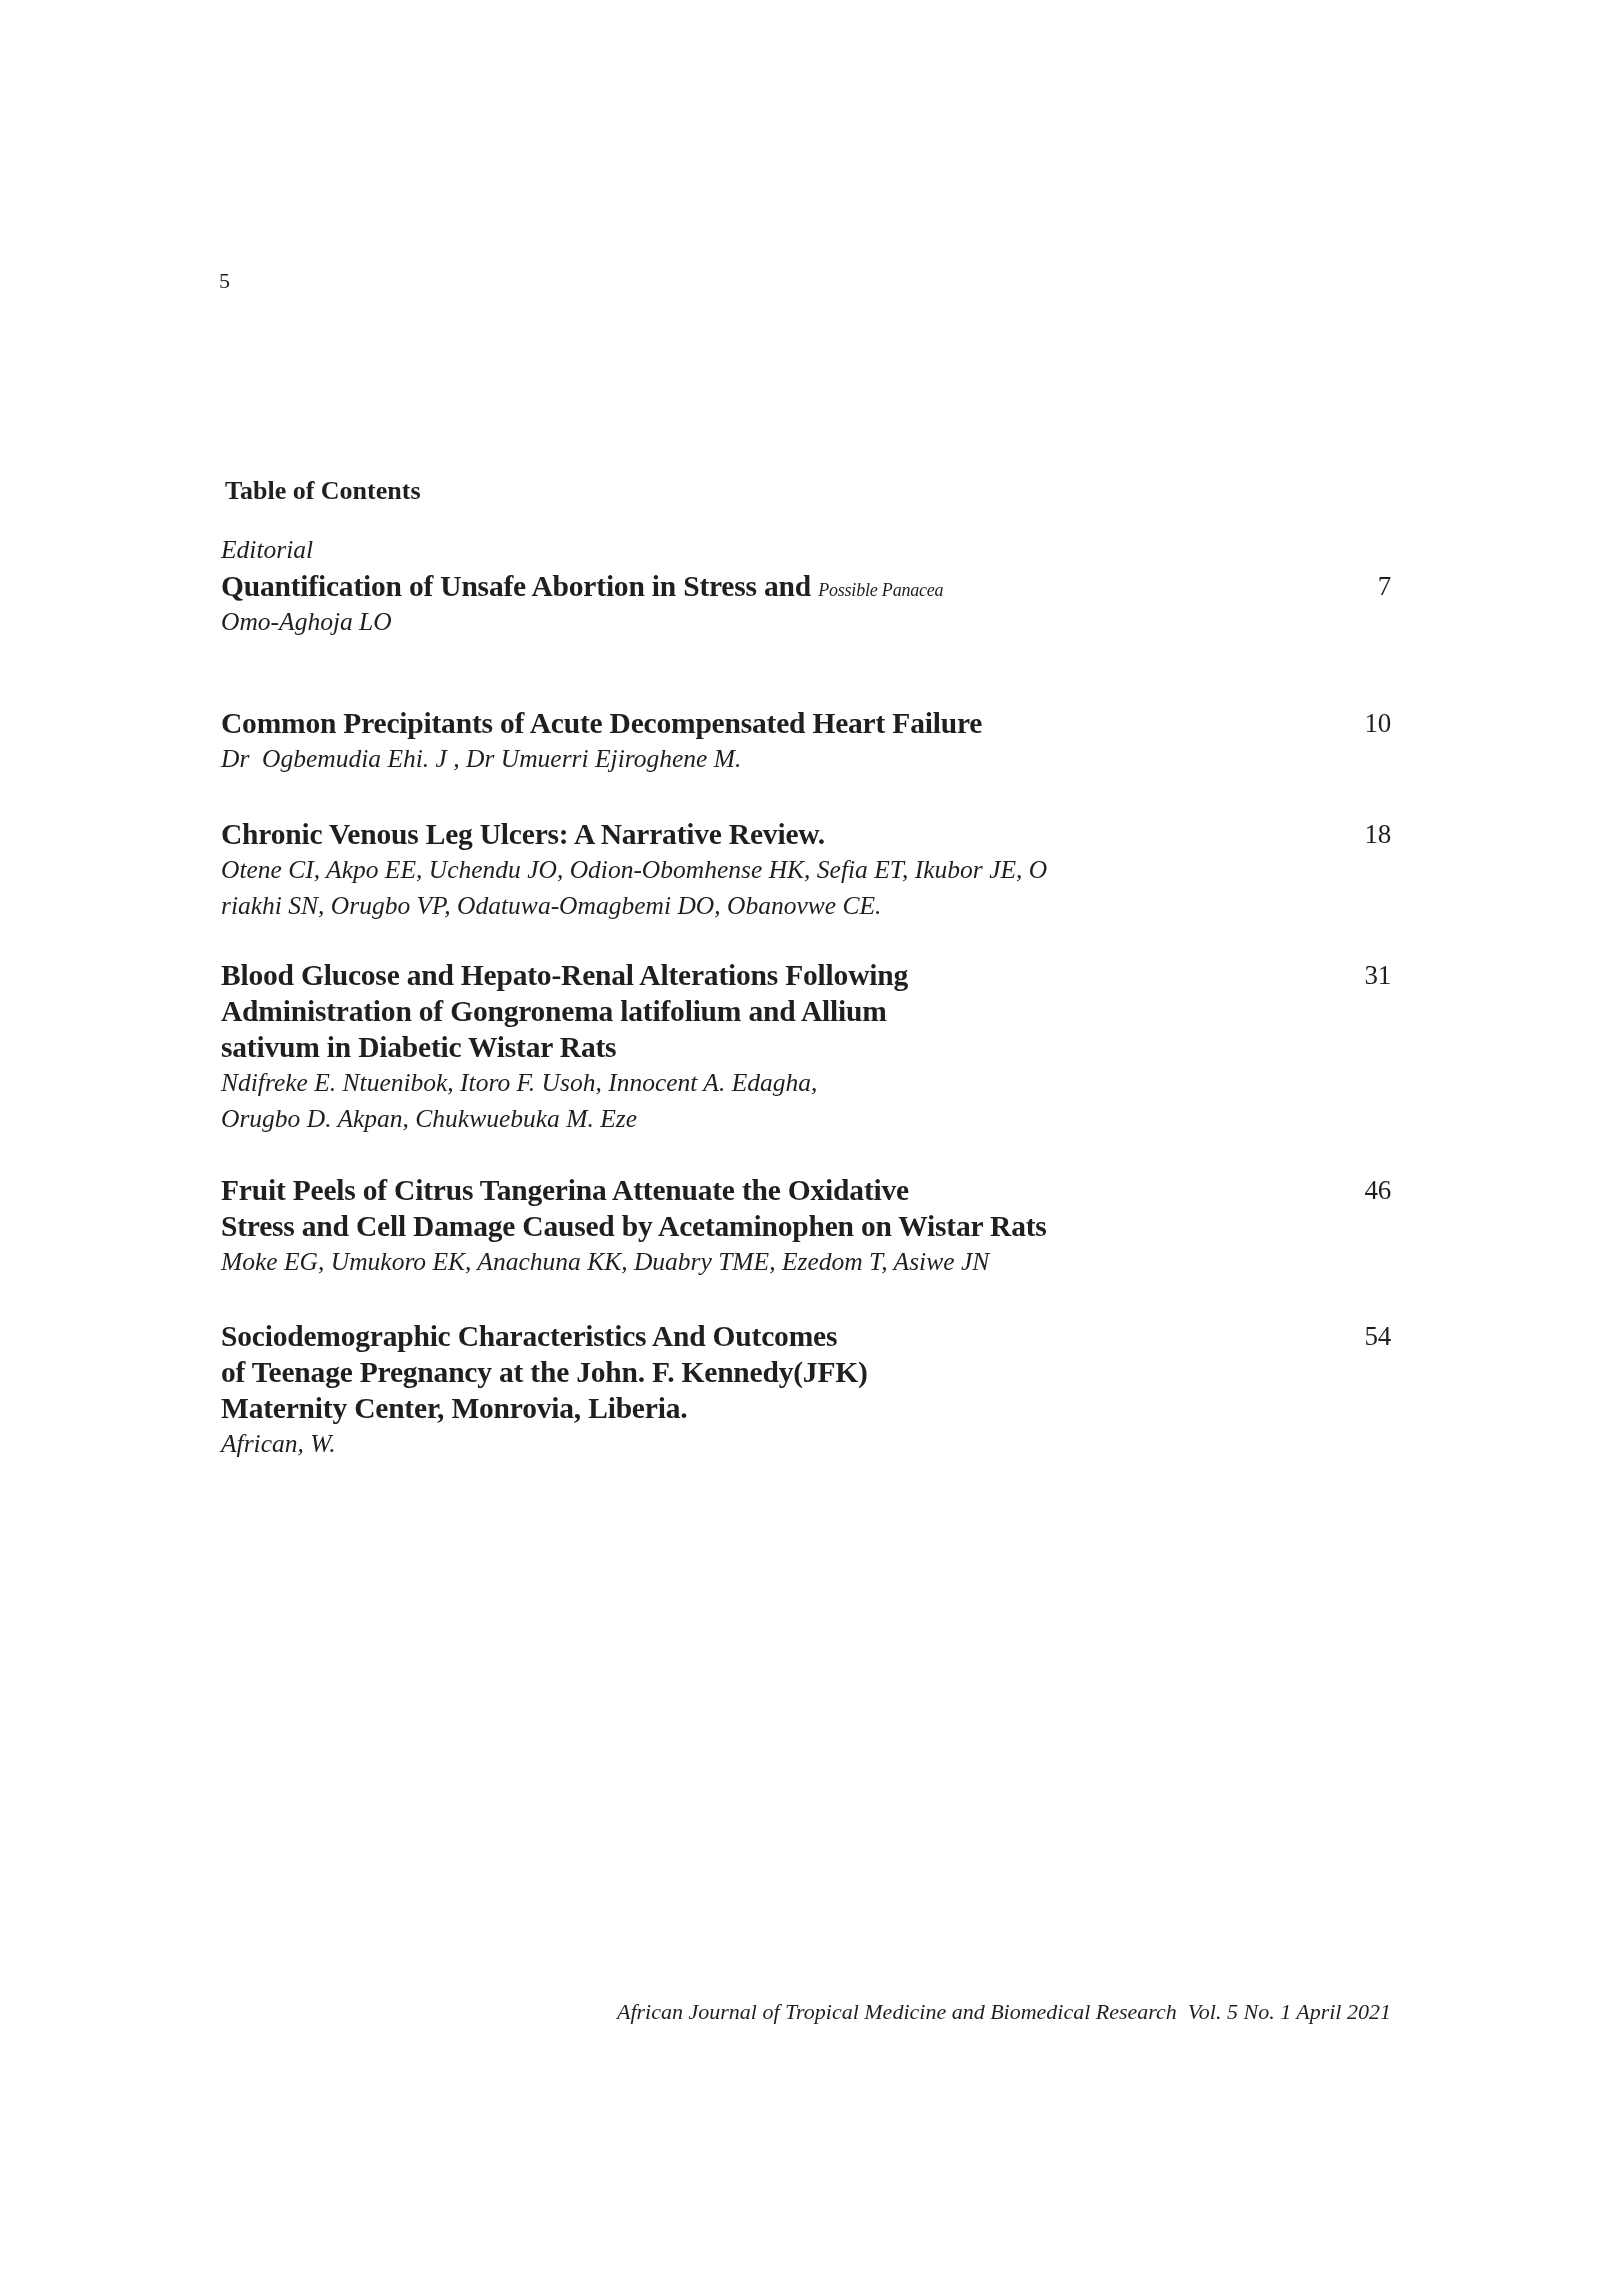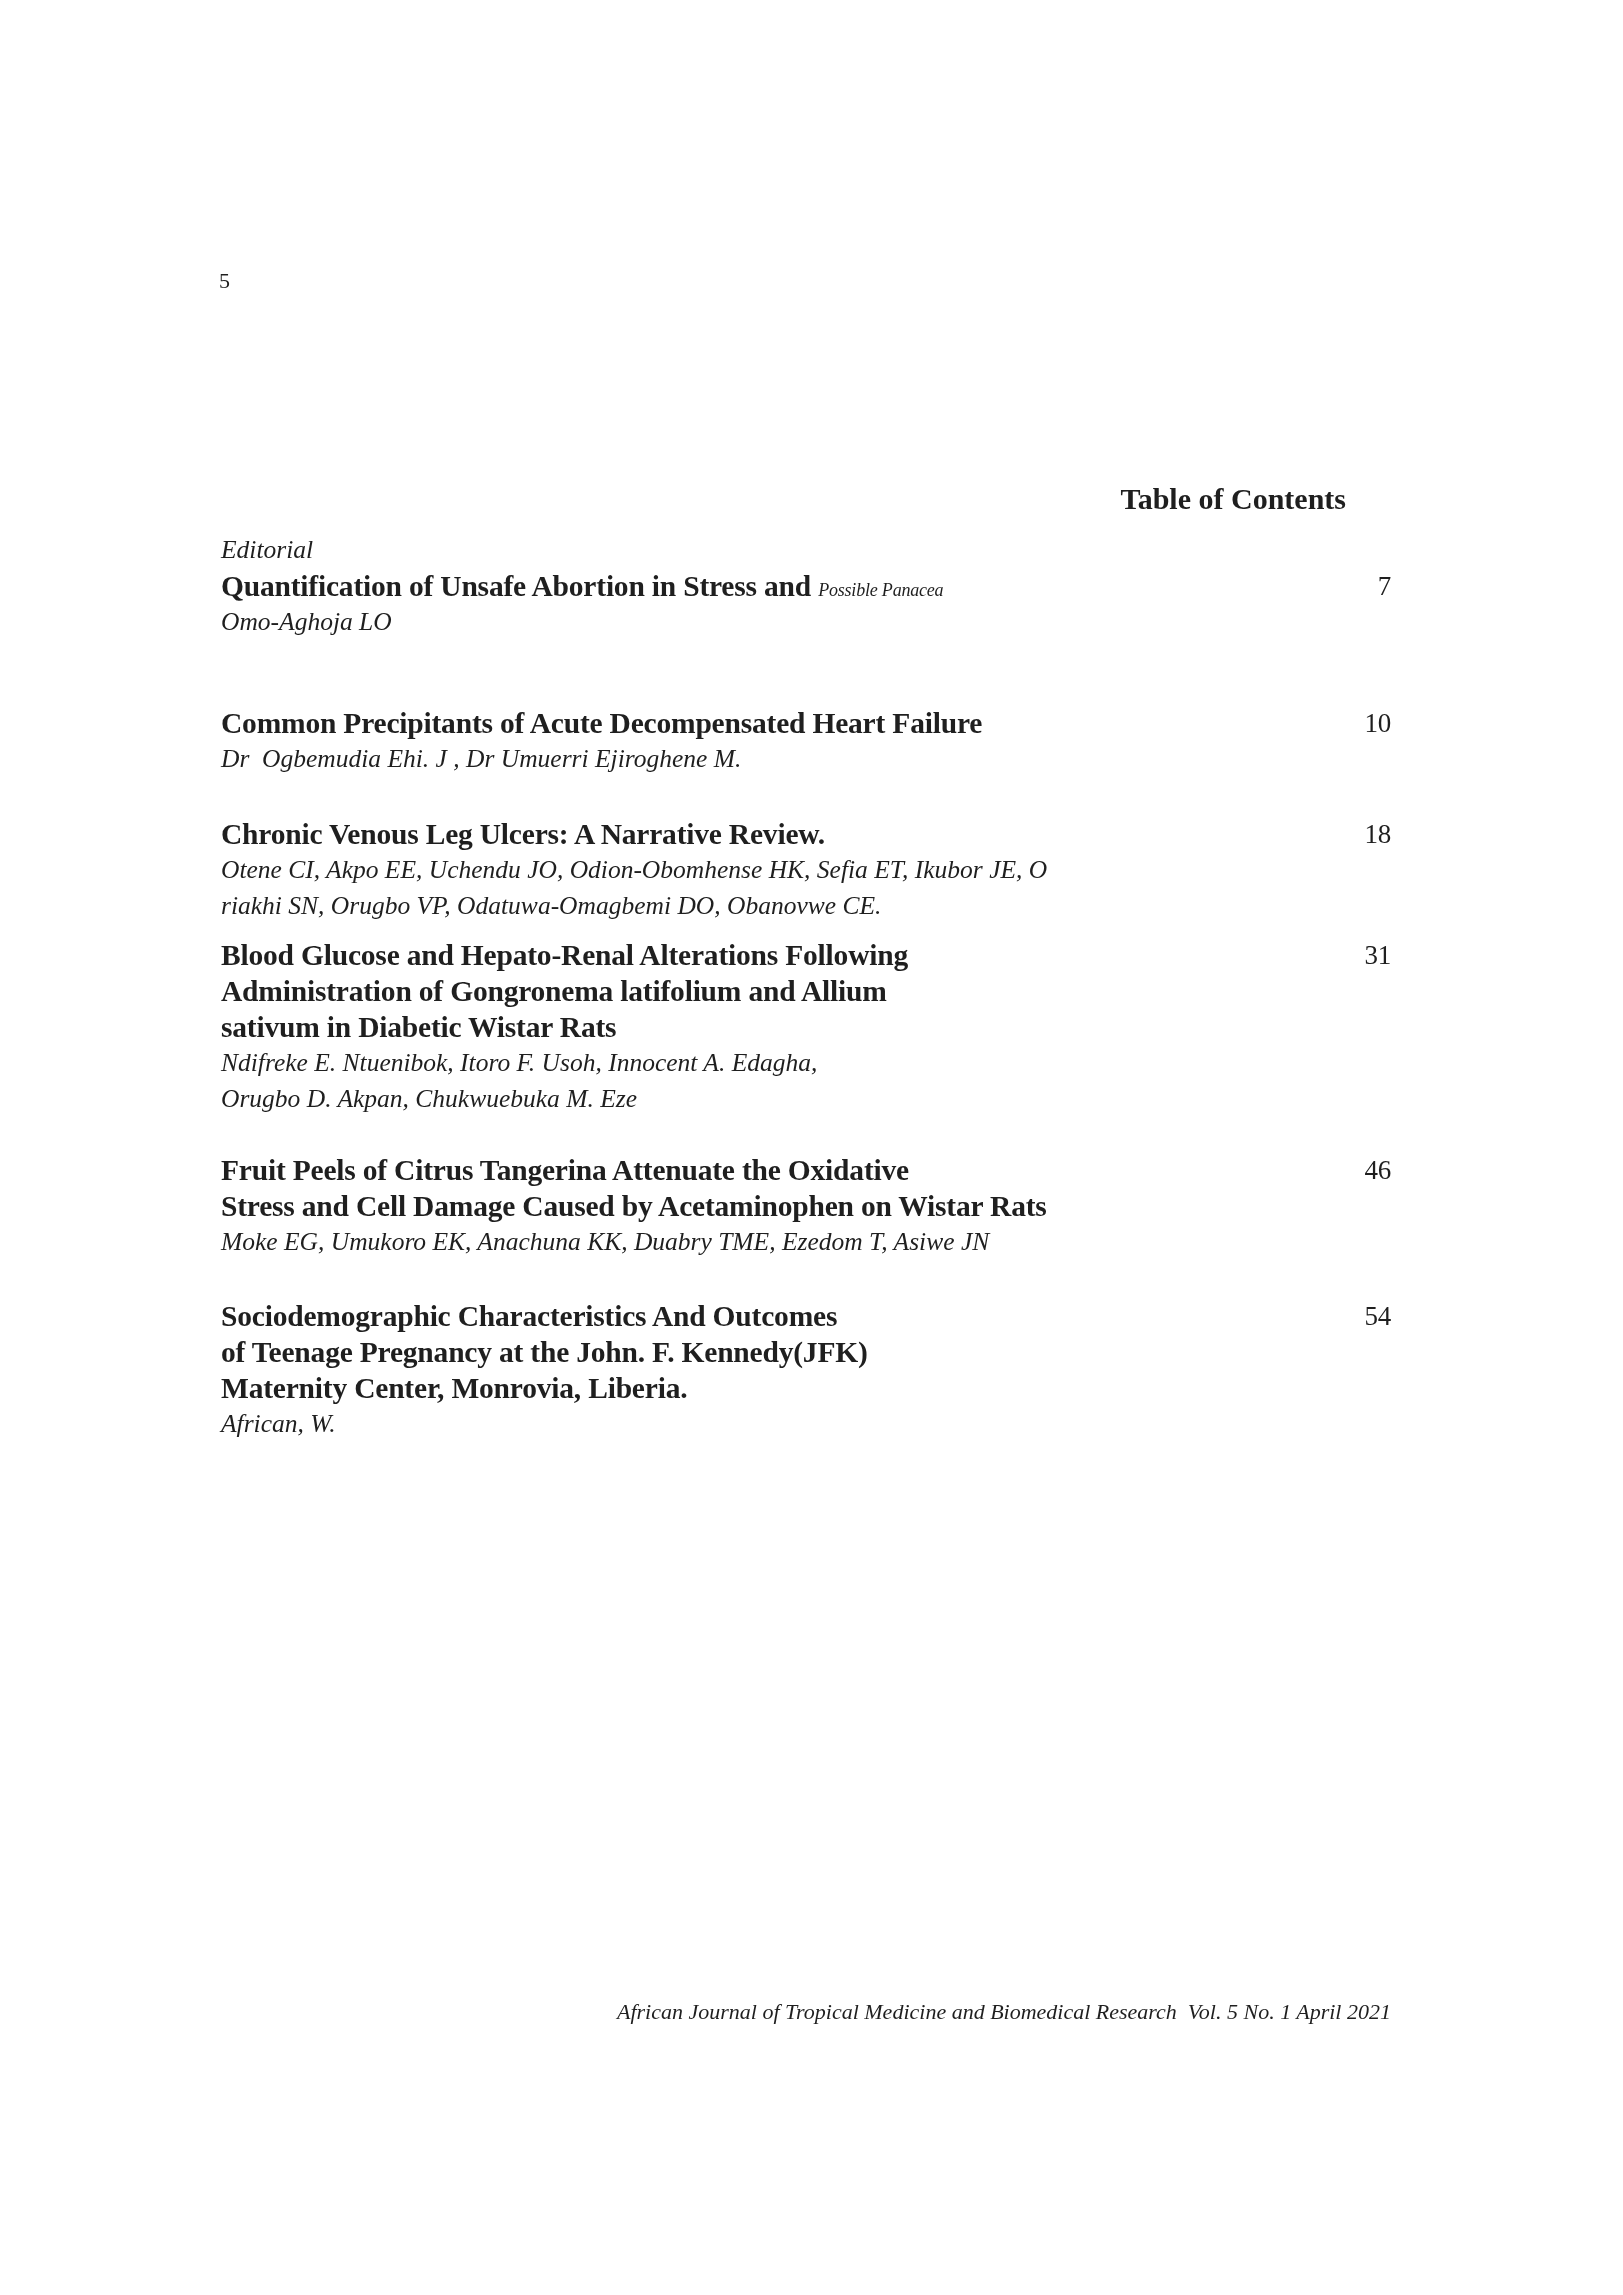--- a/index.html
+++ b/index.html
@@ -18,36 +18,36 @@
     left: 219px;
     top: 267px;
     font-size: 22px;
     line-height: 27.5px;
   }
   .toc-title {
     position: absolute;
     left: 221px;
     top: 469px;
     width: 1113px;
-    margin: 12px;
-    text-align: right;
-    font-size: 30px;
+    margin: 4px;
+    text-align: left;
+    font-size: 26px;
     font-weight: bold;
     line-height: 36px;
   }
   .toc {
     position: absolute;
     left: 221px;
     top: 532px;
     width: 1170px;
   }
   .entry { position: relative; }
   .entry:nth-child(1) { margin-bottom: 65px; }
   .entry:nth-child(2) { margin-bottom: 39px; margin-top: 18px; }
-  .entry:nth-child(3) { margin-bottom: 13px; }
+  .entry:nth-child(3) { margin-bottom: 33px; }
   .entry:nth-child(4) { margin-bottom: 35px; }
   .entry:nth-child(5) { margin-bottom: 38px; }
   .line {
     position: relative;
     height: 36px;
     line-height: 36px;
     white-space: pre;
   }
   .title-line {
     font-size: 29.5px;

